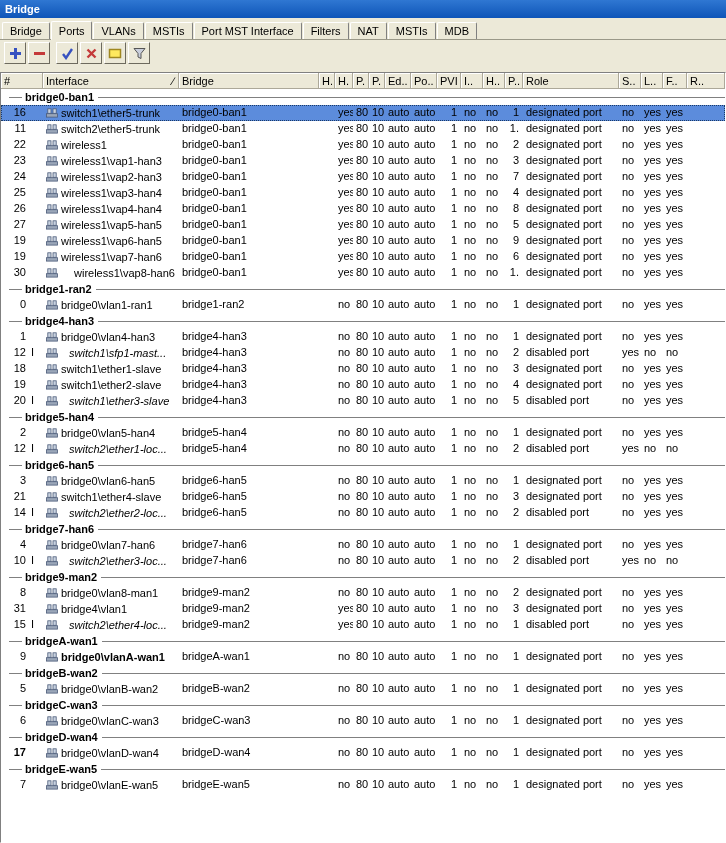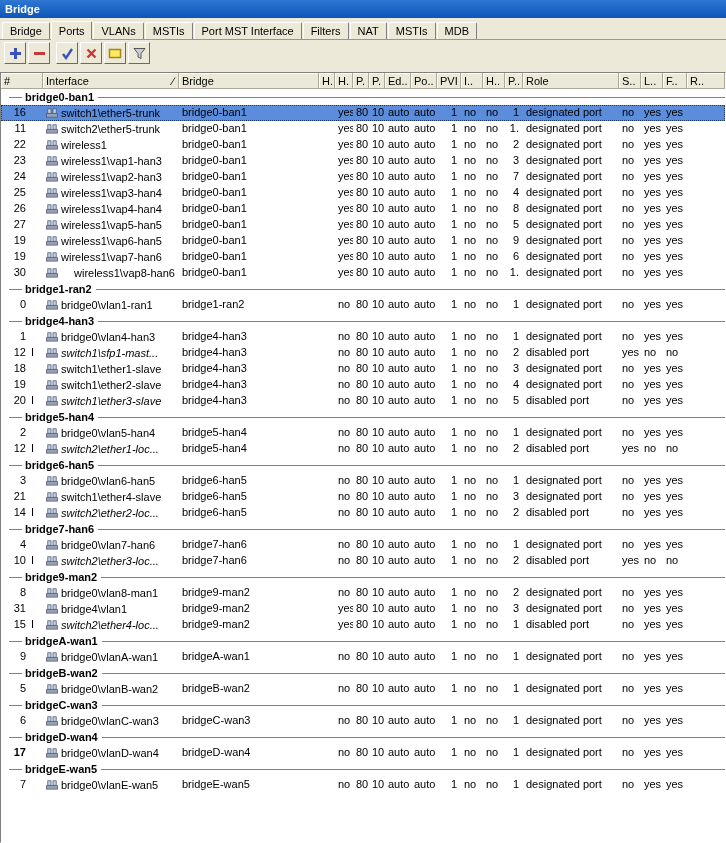--- a/index.html
+++ b/index.html
@@ -57,21 +57,21 @@
   .tbody { background:#FFF; }
   .row { display:flex; height:16px; line-height:15px; cursor:default; }
   .row.selected { background:var(--sel,#5C8CDC); outline:1px dotted #1a3a66; outline-offset:-1px; }
   .cell {
     box-sizing:border-box; flex:0 0 auto; overflow:hidden; white-space:nowrap;
     padding:0 2px 0 3px;
   }
   .cell.r { text-align:right; padding-right:4px; }
   .cell.ifc { display:flex; align-items:center; gap:3px; padding-left:3px; }
   .iname { overflow:hidden; white-space:nowrap; }
-  .iname.it { font-style:italic; }
+  .iname.it { font-style:italic;margin-left:8px; }
   .ifi { flex:0 0 auto; display:flex; align-items:center; }
   .num { display:inline-block; width:22px; text-align:right; }
   .flag { display:inline-block; padding-left:5px; }
   .grouprow { display:flex; align-items:center; height:16px; padding-left:8px; background:#FFF; }
   .gline { height:0; border-top:1px solid #808080; }
   .gshort { width:13px; }
   .glong { flex:1; }
   .glabel { font-weight:bold; padding:0 4px 0 3px; white-space:nowrap; }
 </style>
 </head>
@@ -1016,21 +1016,21 @@
         <div class="cell" style="width: 24px;">yes</div>
         <div class="cell" style="width: 38px;"></div>
       </div>
       <div class="grouprow">
         <span class="gline gshort"></span>
         <span class="glabel">bridgeA-wan1</span>
         <span class="gline glong"></span>
       </div>
       <div class="row">
         <div class="cell" style="width: 42px;"><span class="num">9</span><span class="flag"></span></div>
-        <div class="cell ifc" style="width: 136px;">
+        <div class="cell ifc" style="width: 136px; font-weight: bold;">
           <span class="ifi">
             <svg width="12" height="10" viewBox="0 0 12 10">
               <rect x="0.5" y="5.7" width="11" height="3.4" fill="#9AA6B8" stroke="#4A5A78" stroke-width="0.8"></rect>
               <rect x="1.8" y="0.8" width="3.2" height="4.5" fill="#C8D2E0" stroke="#4A5A78" stroke-width="0.8"></rect>
               <rect x="7" y="0.8" width="3.2" height="4.5" fill="#C8D2E0" stroke="#4A5A78" stroke-width="0.8"></rect>
             </svg>
           </span>
           <span class="iname">bridge0\vlanA-wan1</span>
         </div>
         <div class="cell" style="width: 140px;">bridgeA-wan1</div>

